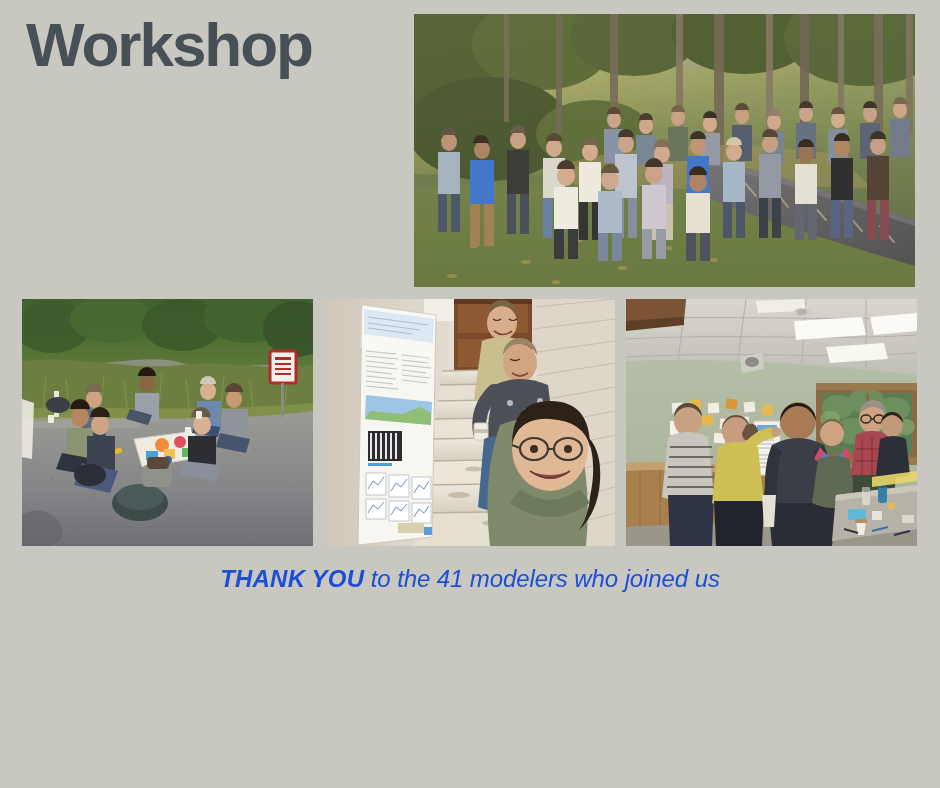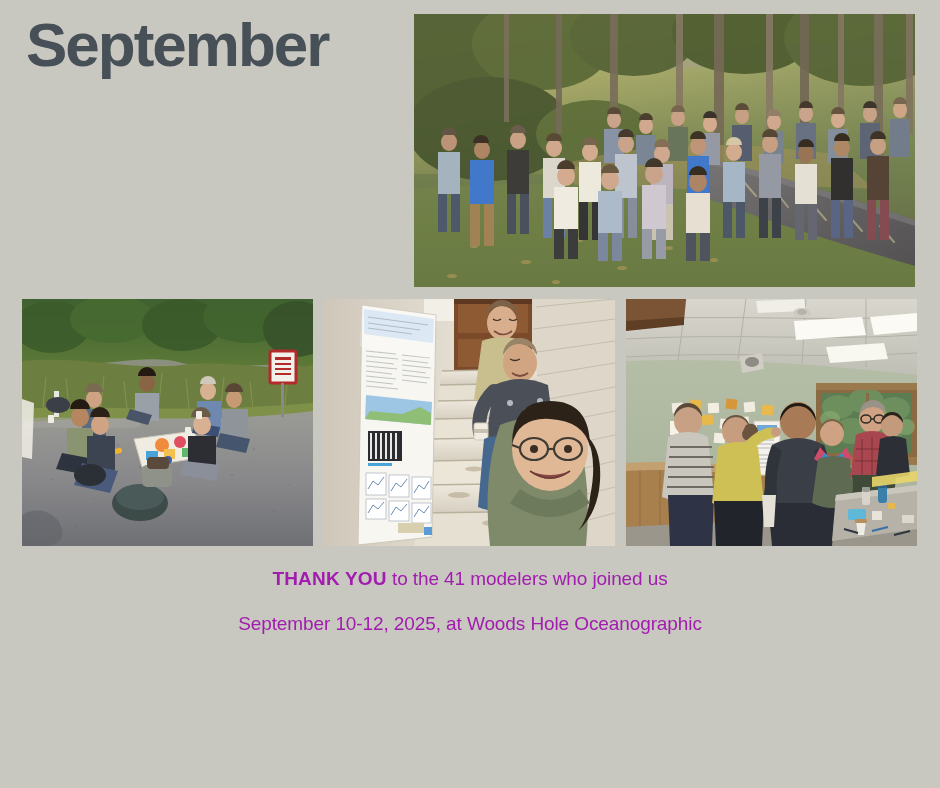--- a/index.html
+++ b/index.html
@@ -51,40 +51,41 @@
   #photo-stairs  { left: 324px; top: 299px; width: 291px; height: 247px; }
   #photo-room    { left: 626px; top: 299px; width: 291px; height: 247px; }
 
   
   .caption {
     position: absolute;
     left: 20px;
     top: 556px;
     width: 900px;
     text-align: center;
-    color: #a21caf;
+    color: #1d4ed8;
     font-family: "Liberation Sans", sans-serif;
-    font-size: 19px;
+    font-size: 24px;
     font-weight: normal;
     line-height: 45px;
     letter-spacing: -0.1px;
+    font-style: italic;
   }
   .caption .lead {
     font-weight: bold;
     letter-spacing: 0.2px;
   }
   .caption .cline { display: block; white-space: nowrap; }
 </style>
 </head>
 <body>
 
 <div class="poster">
 
   <div class="title-block">
-    <span class="title-line">September</span>
+    <span class="title-line">Workshop</span>
   </div>
 
   <div class="photo" id="photo-group">
     <svg viewBox="0 0 501 273" preserveAspectRatio="none">
       <defs>
         <linearGradient id="gpSky" x1="0" y1="0" x2="0" y2="1">
           <stop offset="0" stop-color="#8a9a6a"></stop>
           <stop offset="0.45" stop-color="#6d7f4e"></stop>
           <stop offset="1" stop-color="#4e5c36"></stop>
         </linearGradient>
@@ -890,16 +891,15 @@
 
         <path d="M246 178 L291 172 L291 182 L246 188 Z" fill="#e8d66a" opacity="0.9"></path>
       </g>
 
       <path d="M136 196 l14 0 l-2 32 l-10 0 z" fill="#e4e0d6"></path>
     </svg>
   </div>
 
   <div class="caption">
     <span class="cline"><b class="lead">THANK YOU</b><span> to the 41 modelers who joined us</span></span>
-    <span class="cline">September 10-12, 2025, at Woods Hole Oceanographic</span>
   </div>
 
 </div>
 
 </body></html>

